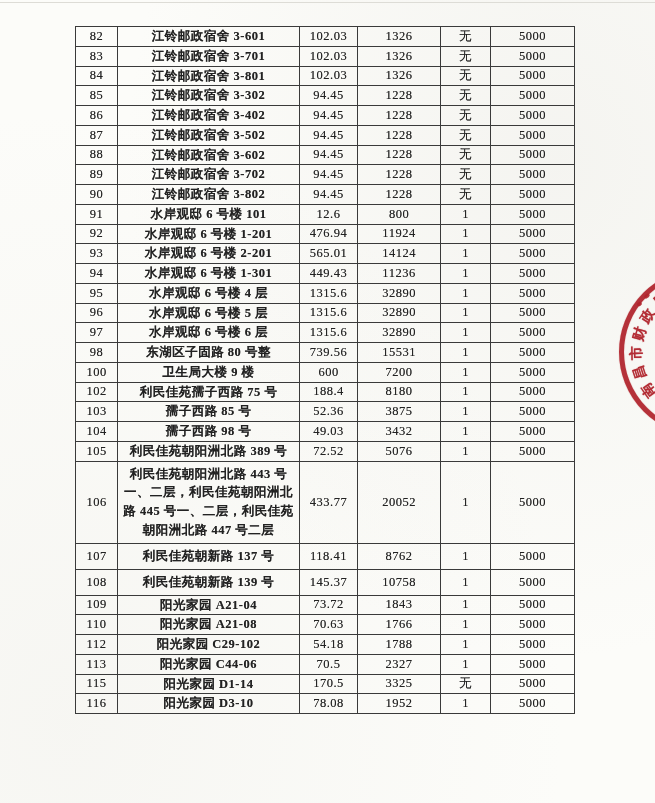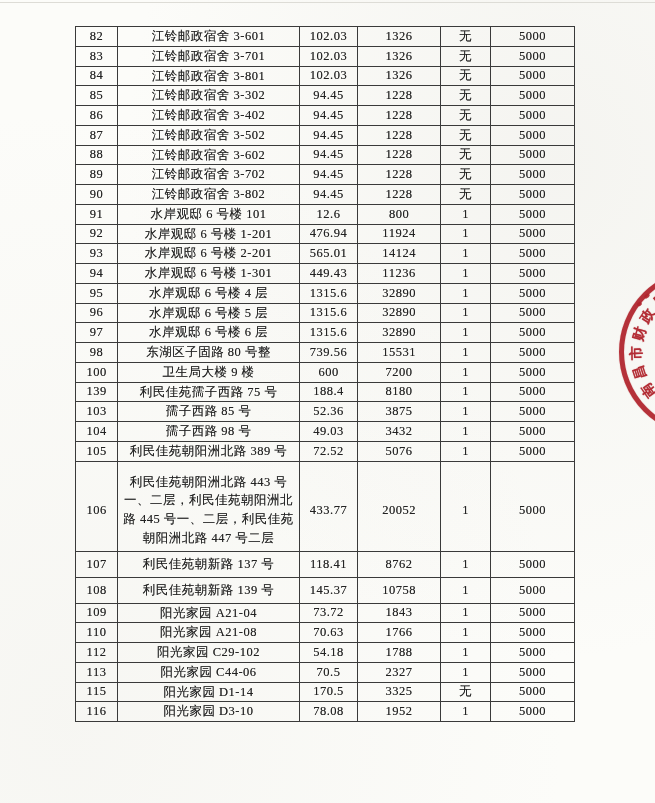--- a/index.html
+++ b/index.html
@@ -28,23 +28,23 @@
     vertical-align: middle;
     font-size: 12.5px;
     color: #222;
     height: 17px;
     padding: 0 2px;
     letter-spacing: 0.5px;
     line-height: 1.35;
     text-shadow: 0 0 0.6px rgba(40,40,40,0.55);
     overflow: hidden;
   }
-  .doc-table td.addr { line-height: 1.5; }
+  .doc-table td.addr { line-height: 1.5; font-weight: bold; }
   .doc-table tr.mid td { height: 25px; }
-  .doc-table tr.tall td { height: auto; padding-top: 11px; padding-bottom: 3px; }
+  .doc-table tr.tall td { height: auto; padding-top: 3px; padding-bottom: 3px; }
   
   .seal-ring {
     position: absolute;
     left: 619px; top: 268px;
     width: 158px; height: 158px;
     border: 5px solid #b0232b;
     border-radius: 50%;
     opacity: 0.93;
     box-shadow: 0 0 1px rgba(176,35,43,0.6), inset 0 0 1px rgba(176,35,43,0.6);
   }
@@ -220,21 +220,21 @@
       </tr>
       <tr>
         <td>100</td>
         <td class="addr">卫生局大楼 9 楼</td>
         <td>600</td>
         <td>7200</td>
         <td>1</td>
         <td>5000</td>
       </tr>
       <tr>
-        <td>139</td>
+        <td>102</td>
         <td class="addr">利民佳苑孺子西路 75 号</td>
         <td>188.4</td>
         <td>8180</td>
         <td>1</td>
         <td>5000</td>
       </tr>
       <tr>
         <td>103</td>
         <td class="addr">孺子西路 85 号</td>
         <td>52.36</td>

